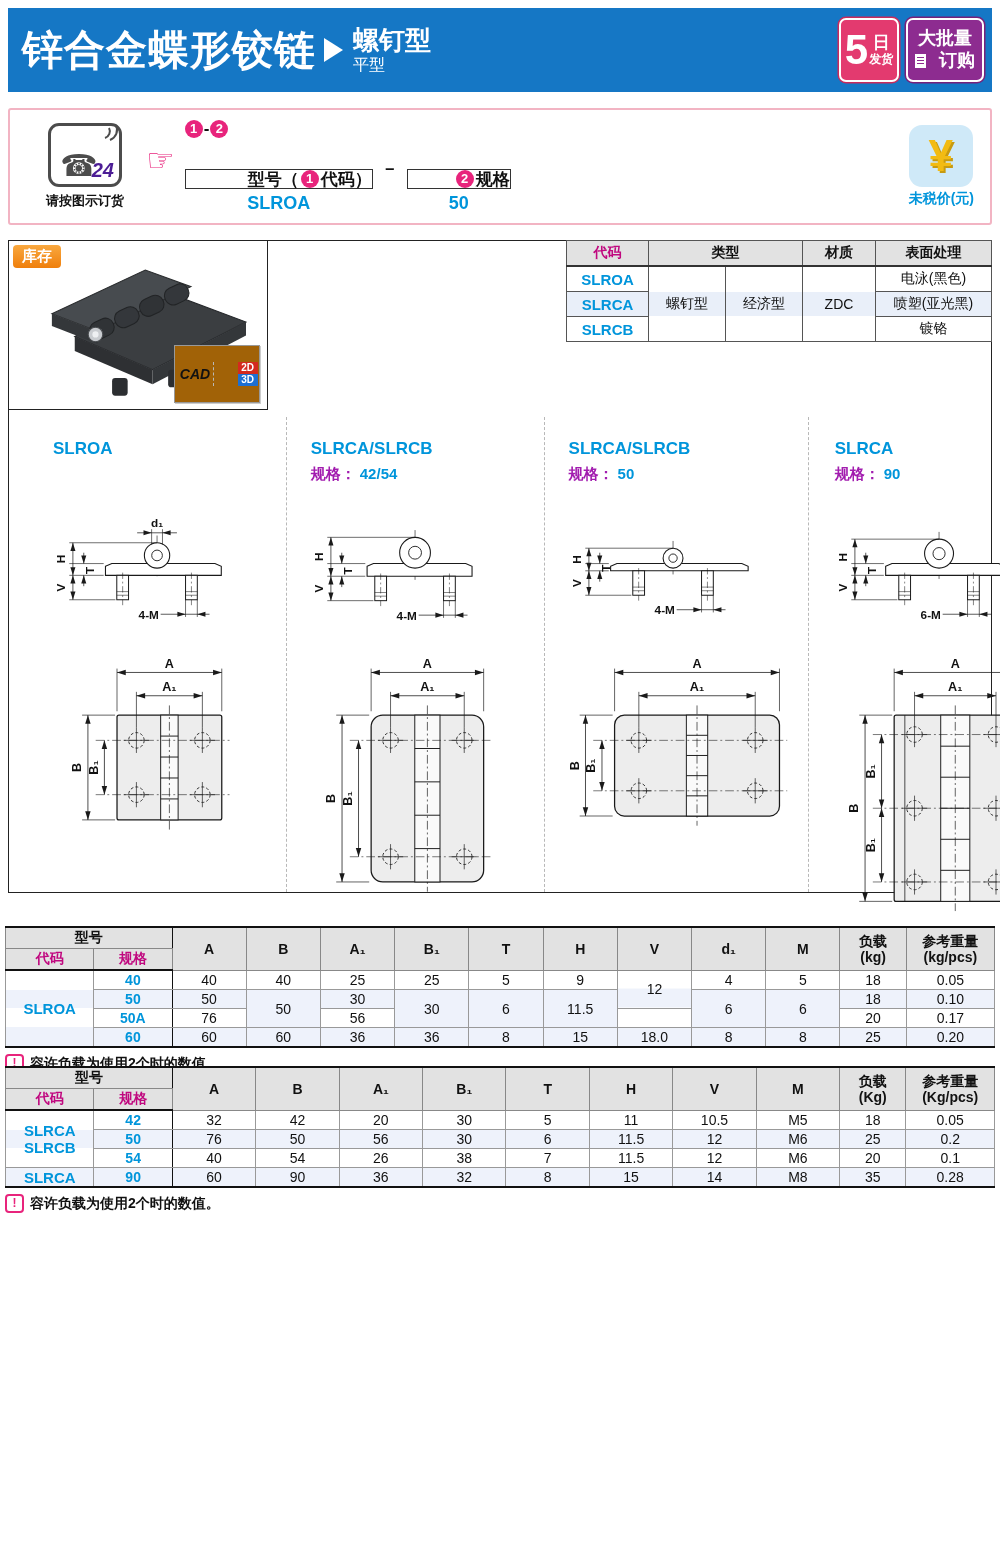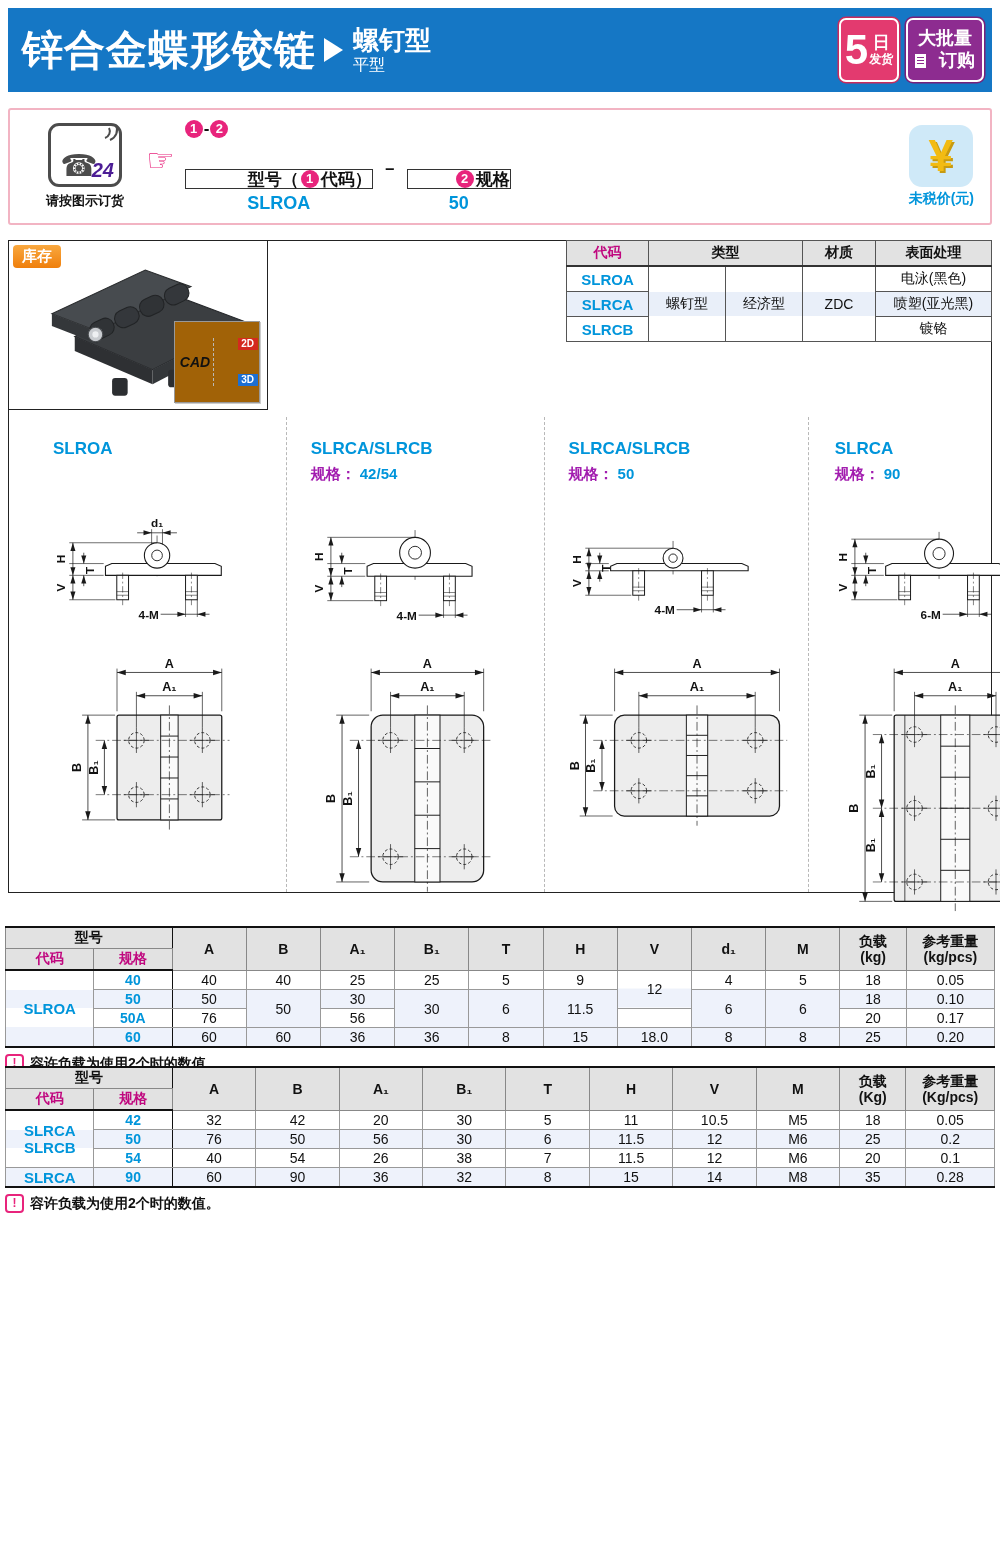--- a/index.html
+++ b/index.html
@@ -72,21 +72,21 @@
            box-sizing:border-box;}
   .photobox{position:absolute;left:0;top:0;width:258px;height:168px;border-right:1.5px solid #222;
             border-bottom:1.5px solid #222;background:#fff;}
   .stock-badge{position:absolute;left:4px;top:4px;background:linear-gradient(#f9a83f,#ef7f0c);
                color:#fff;font-size:15px;font-weight:bold;padding:2px 9px;border-radius:4px;z-index:2;}
   .cad-badge{position:absolute;right:7px;bottom:6px;display:flex;align-items:center;background:#a16207;
              border:1px solid #999;box-shadow:1px 1px 0 #ccc;padding:16px 2px;}
   .cad-badge .cad{font-size:14px;font-weight:bold;font-style:italic;padding:0 3px;}
   .cad-badge .dcol2{display:flex;flex-direction:column;}
   .cad-badge .b2{background:#d42a1e;color:#fff;font-size:10px;font-weight:bold;padding:0 3px;line-height:12px;}
-  .cad-badge .b3{background:#1d6fd2;color:#fff;font-size:10px;font-weight:bold;padding:0 3px;line-height:12px;margin-top:24px;}
+  .cad-badge .b3{background:#1d6fd2;color:#fff;font-size:10px;font-weight:bold;padding:0 3px;line-height:12px;}
   
   .codetable{position:absolute;right:-1px;top:-1px;border-collapse:collapse;table-layout:fixed;}
   .codetable th,.codetable td{border:1px solid #555;font-size:14px;text-align:center;height:24px;
                               padding:0 2px;overflow:hidden;}
   .codetable th{background:#e2e2e2;font-weight:bold;border-bottom:2px solid #333;}
   .codetable{border:1.5px solid #333;}
   .codetable .hcode{color:#c0087f;}
   .codetable .ccode{color:#0095db;font-weight:bold;font-size:15px;}
   .codetable tr.altrow td{background:#e9eff9;}
   .codetable td.band3{background:linear-gradient(180deg,#fff 0 33.4%,#e9eff9 33.4% 66.7%,#fff 66.7% 100%);}

